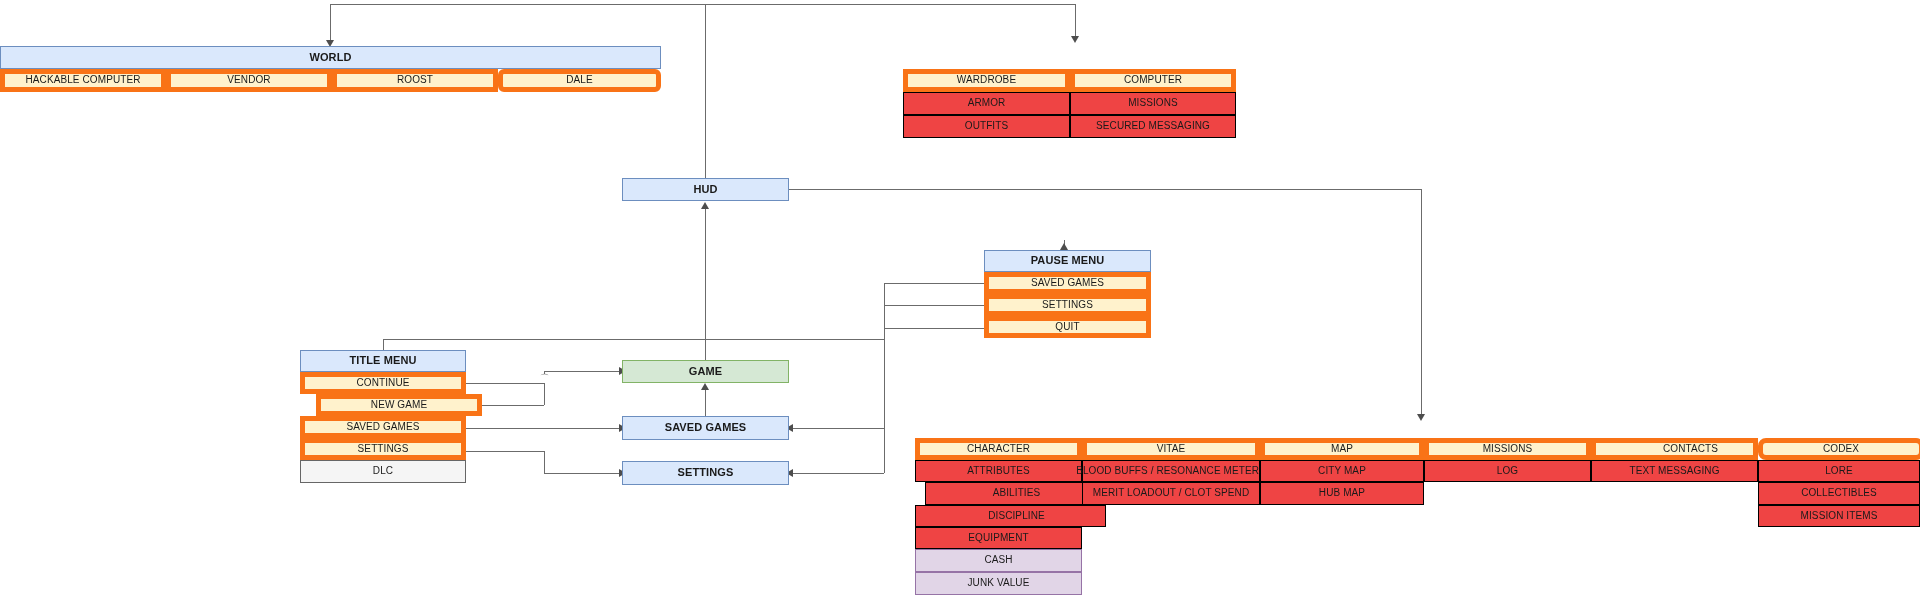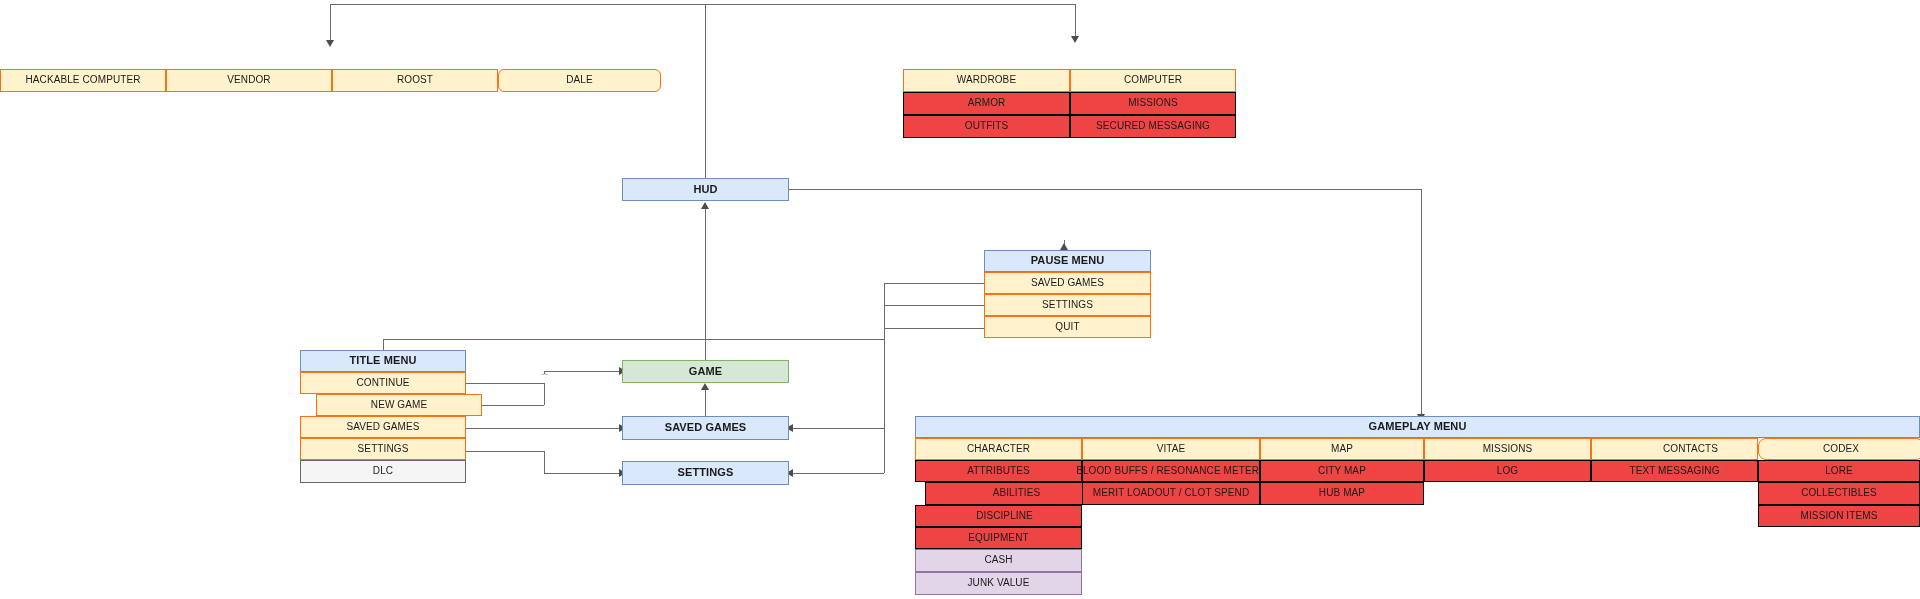--- a/index.html
+++ b/index.html
@@ -41,21 +41,21 @@
     border: 1px solid #6c8ebf;
     font-weight: bold;
   }
   .green {
     background: #d5e8d4;
     border: 1px solid #82b366;
     font-weight: bold;
   }
   .yellow {
     background: #fff2cc;
-    border: 1px solid #f97316;
+    border: 5px solid #f97316;
   }
   .white {
     background: #ef4444;
     border: 1px solid #000000;
   }
   .purple {
     background: #e1d5e7;
     border: 1px solid #9673a6;
   }
   .gray {
@@ -152,20 +152,21 @@
   <span class="jump" style="left:540px; top:374px;">⌒</span>
 
   <div class="edge h" style="left:466px; top:428px; width:155px;"></div>
   <div class="arrow right" style="left:619px; top:424px;"></div>
 
   <div class="edge h" style="left:466px; top:451px; width:78px;"></div>
   <div class="edge v" style="left:544px; top:451px; height:22px;"></div>
   <div class="edge h" style="left:544px; top:473px; width:78px;"></div>
   <div class="arrow right" style="left:619px; top:469px;"></div>
 
+  <div class="node hdr" style="left:0px; top:46px; width:661px; height:23px; font-size:11px;">WORLD</div>
   <div class="node yellow" style="left:0px; top:69px; width:166px; height:23px; font-size:10px;">HACKABLE COMPUTER</div>
   <div class="node yellow" style="left:166px; top:69px; width:166px; height:23px; font-size:10px;">VENDOR</div>
   <div class="node yellow" style="left:332px; top:69px; width:166px; height:23px; font-size:10px;">ROOST</div>
   <div class="node yellow" style="left:498px; top:69px; width:163px; height:23px; font-size:10px;border-radius:6px;">DALE</div>
 
   <div class="node yellow" style="left:903px; top:69px; width:167px; height:23px; font-size:10px;">WARDROBE</div>
   <div class="node yellow" style="left:1070px; top:69px; width:166px; height:23px; font-size:10px;">COMPUTER</div>
   <div class="node white" style="left:903px; top:92px; width:167px; height:23px; font-size:10px;">ARMOR</div>
   <div class="node white" style="left:1070px; top:92px; width:166px; height:23px; font-size:10px;">MISSIONS</div>
   <div class="node white" style="left:903px; top:115px; width:167px; height:23px; font-size:10px;">OUTFITS</div>
@@ -182,32 +183,31 @@
   <div class="node yellow" style="left:300px; top:372px; width:166px; height:22px; font-size:10px;">CONTINUE</div>
   <div class="node yellow" style="left:316px; top:394px; width:166px; height:22px; font-size:10px;">NEW GAME</div>
   <div class="node yellow" style="left:300px; top:416px; width:166px; height:22px; font-size:10px;">SAVED GAMES</div>
   <div class="node yellow" style="left:300px; top:438px; width:166px; height:22px; font-size:10px;">SETTINGS</div>
   <div class="node gray" style="left:300px; top:460px; width:166px; height:23px; font-size:10px;">DLC</div>
 
   <div class="node green" style="left:622px; top:360px; width:167px; height:23px; font-size:11px;">GAME</div>
   <div class="node blue" style="left:622px; top:416px; width:167px; height:24px; font-size:11px;">SAVED GAMES</div>
   <div class="node blue" style="left:622px; top:461px; width:167px; height:24px; font-size:11px;">SETTINGS</div>
 
-  <div class="node hdr" style="left:915px; top:416px; width:1005px; height:22px; font-size:11px;">GAMEPLAY MENU</div>
 
   <div class="node yellow" style="left:915px; top:438px; width:167px; height:22px; font-size:10px;">CHARACTER</div>
   <div class="node yellow" style="left:1082px; top:438px; width:178px; height:22px; font-size:10px;">VITAE</div>
   <div class="node yellow" style="left:1260px; top:438px; width:164px; height:22px; font-size:10px;">MAP</div>
   <div class="node yellow" style="left:1424px; top:438px; width:167px; height:22px; font-size:10px;">MISSIONS</div>
   <div class="node yellow" style="left:1591px; top:438px; width:167px; height:22px; font-size:10px;padding-left:32px;">CONTACTS</div>
   <div class="node yellow" style="left:1758px; top:438px; width:166px; height:22px; font-size:10px;border-radius:8px;">CODEX</div>
 
   <div class="node white" style="left:915px; top:460px; width:167px; height:22px; font-size:10px;">ATTRIBUTES</div>
   <div class="node white" style="left:925px; top:482px; width:183px; height:23px; font-size:10px;">ABILITIES</div>
-  <div class="node white" style="left:915px; top:505px; width:167px; height:22px; font-size:10px;padding-left:12px;">DISCIPLINE</div>
+  <div class="node white" style="left:915px; top:505px; width:191px; height:22px; font-size:10px;padding-left:12px;">DISCIPLINE</div>
   <div class="node white" style="left:915px; top:527px; width:167px; height:22px; font-size:10px;">EQUIPMENT</div>
   <div class="node purple" style="left:915px; top:549px; width:167px; height:23px; font-size:10px;">CASH</div>
   <div class="node purple" style="left:915px; top:572px; width:167px; height:23px; font-size:10px;">JUNK VALUE</div>
 
   <div class="node white" style="left:1082px; top:460px; width:178px; height:22px; font-size:10px;">BLOOD BUFFS / RESONANCE METERS</div>
   <div class="node white" style="left:1082px; top:482px; width:178px; height:23px; font-size:10px;">MERIT LOADOUT / CLOT SPEND</div>
 
   <div class="node white" style="left:1260px; top:460px; width:164px; height:22px; font-size:10px;">CITY MAP</div>
   <div class="node white" style="left:1260px; top:482px; width:164px; height:23px; font-size:10px;">HUB MAP</div>
 

